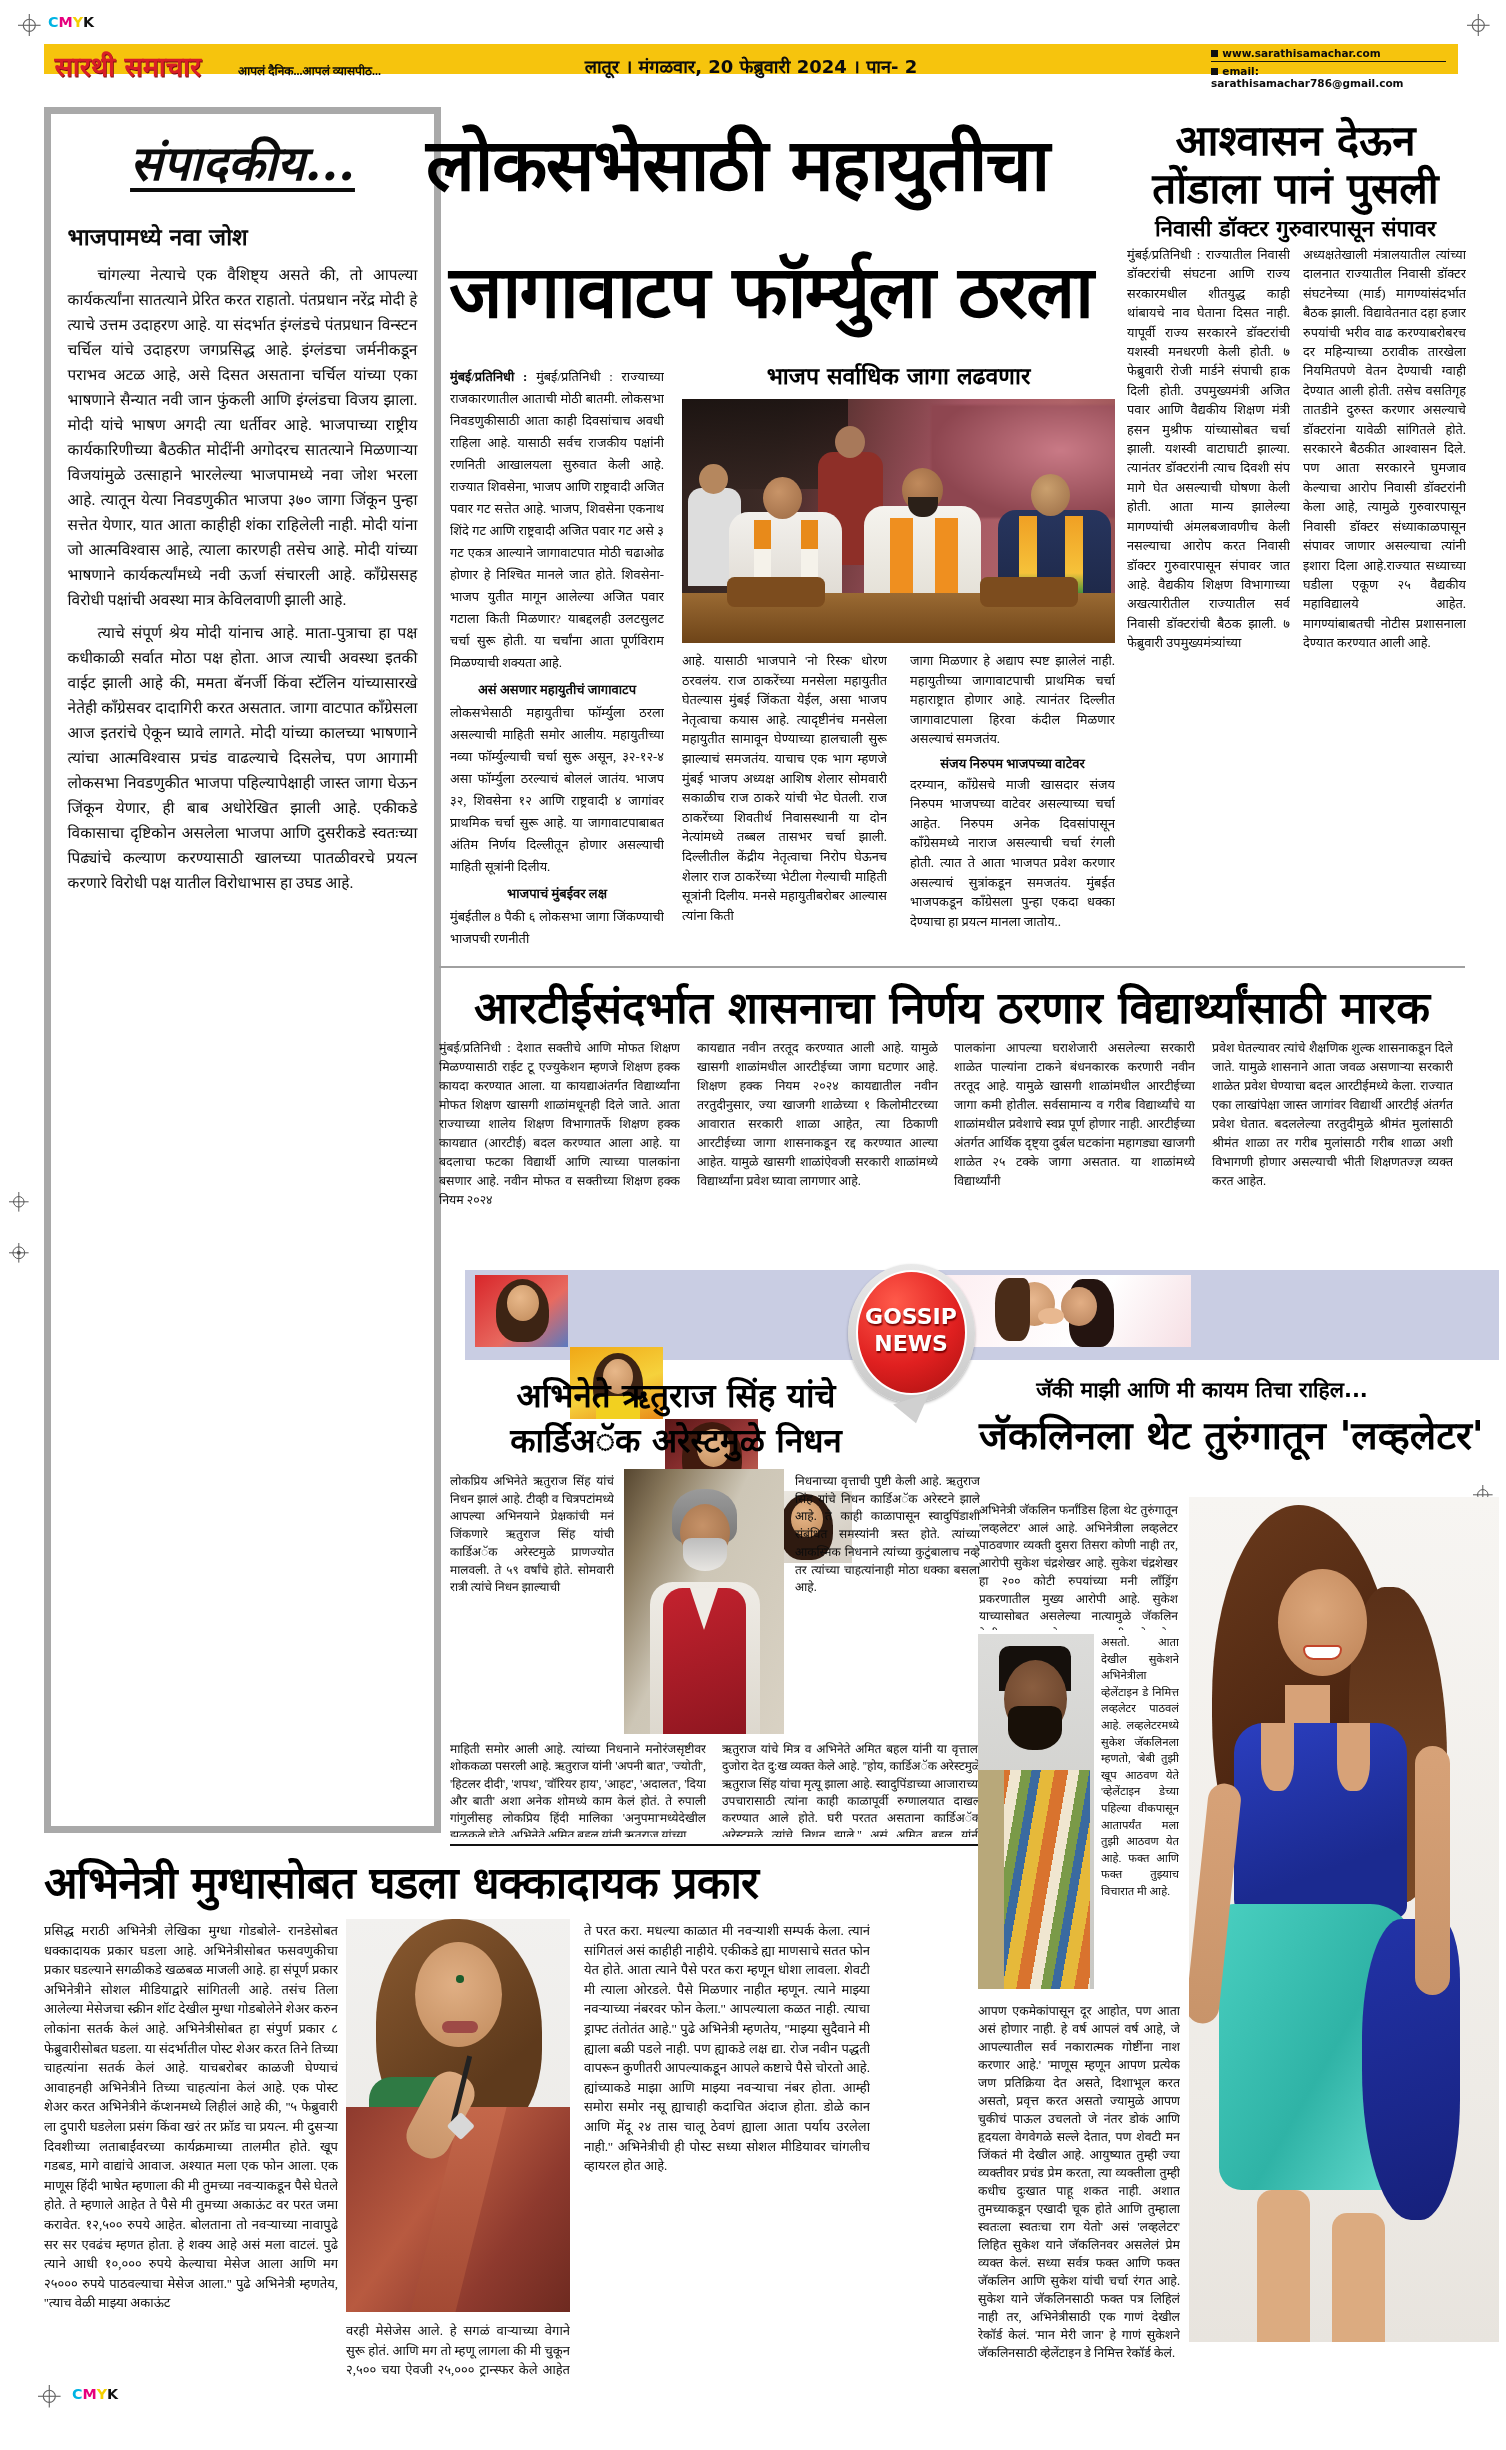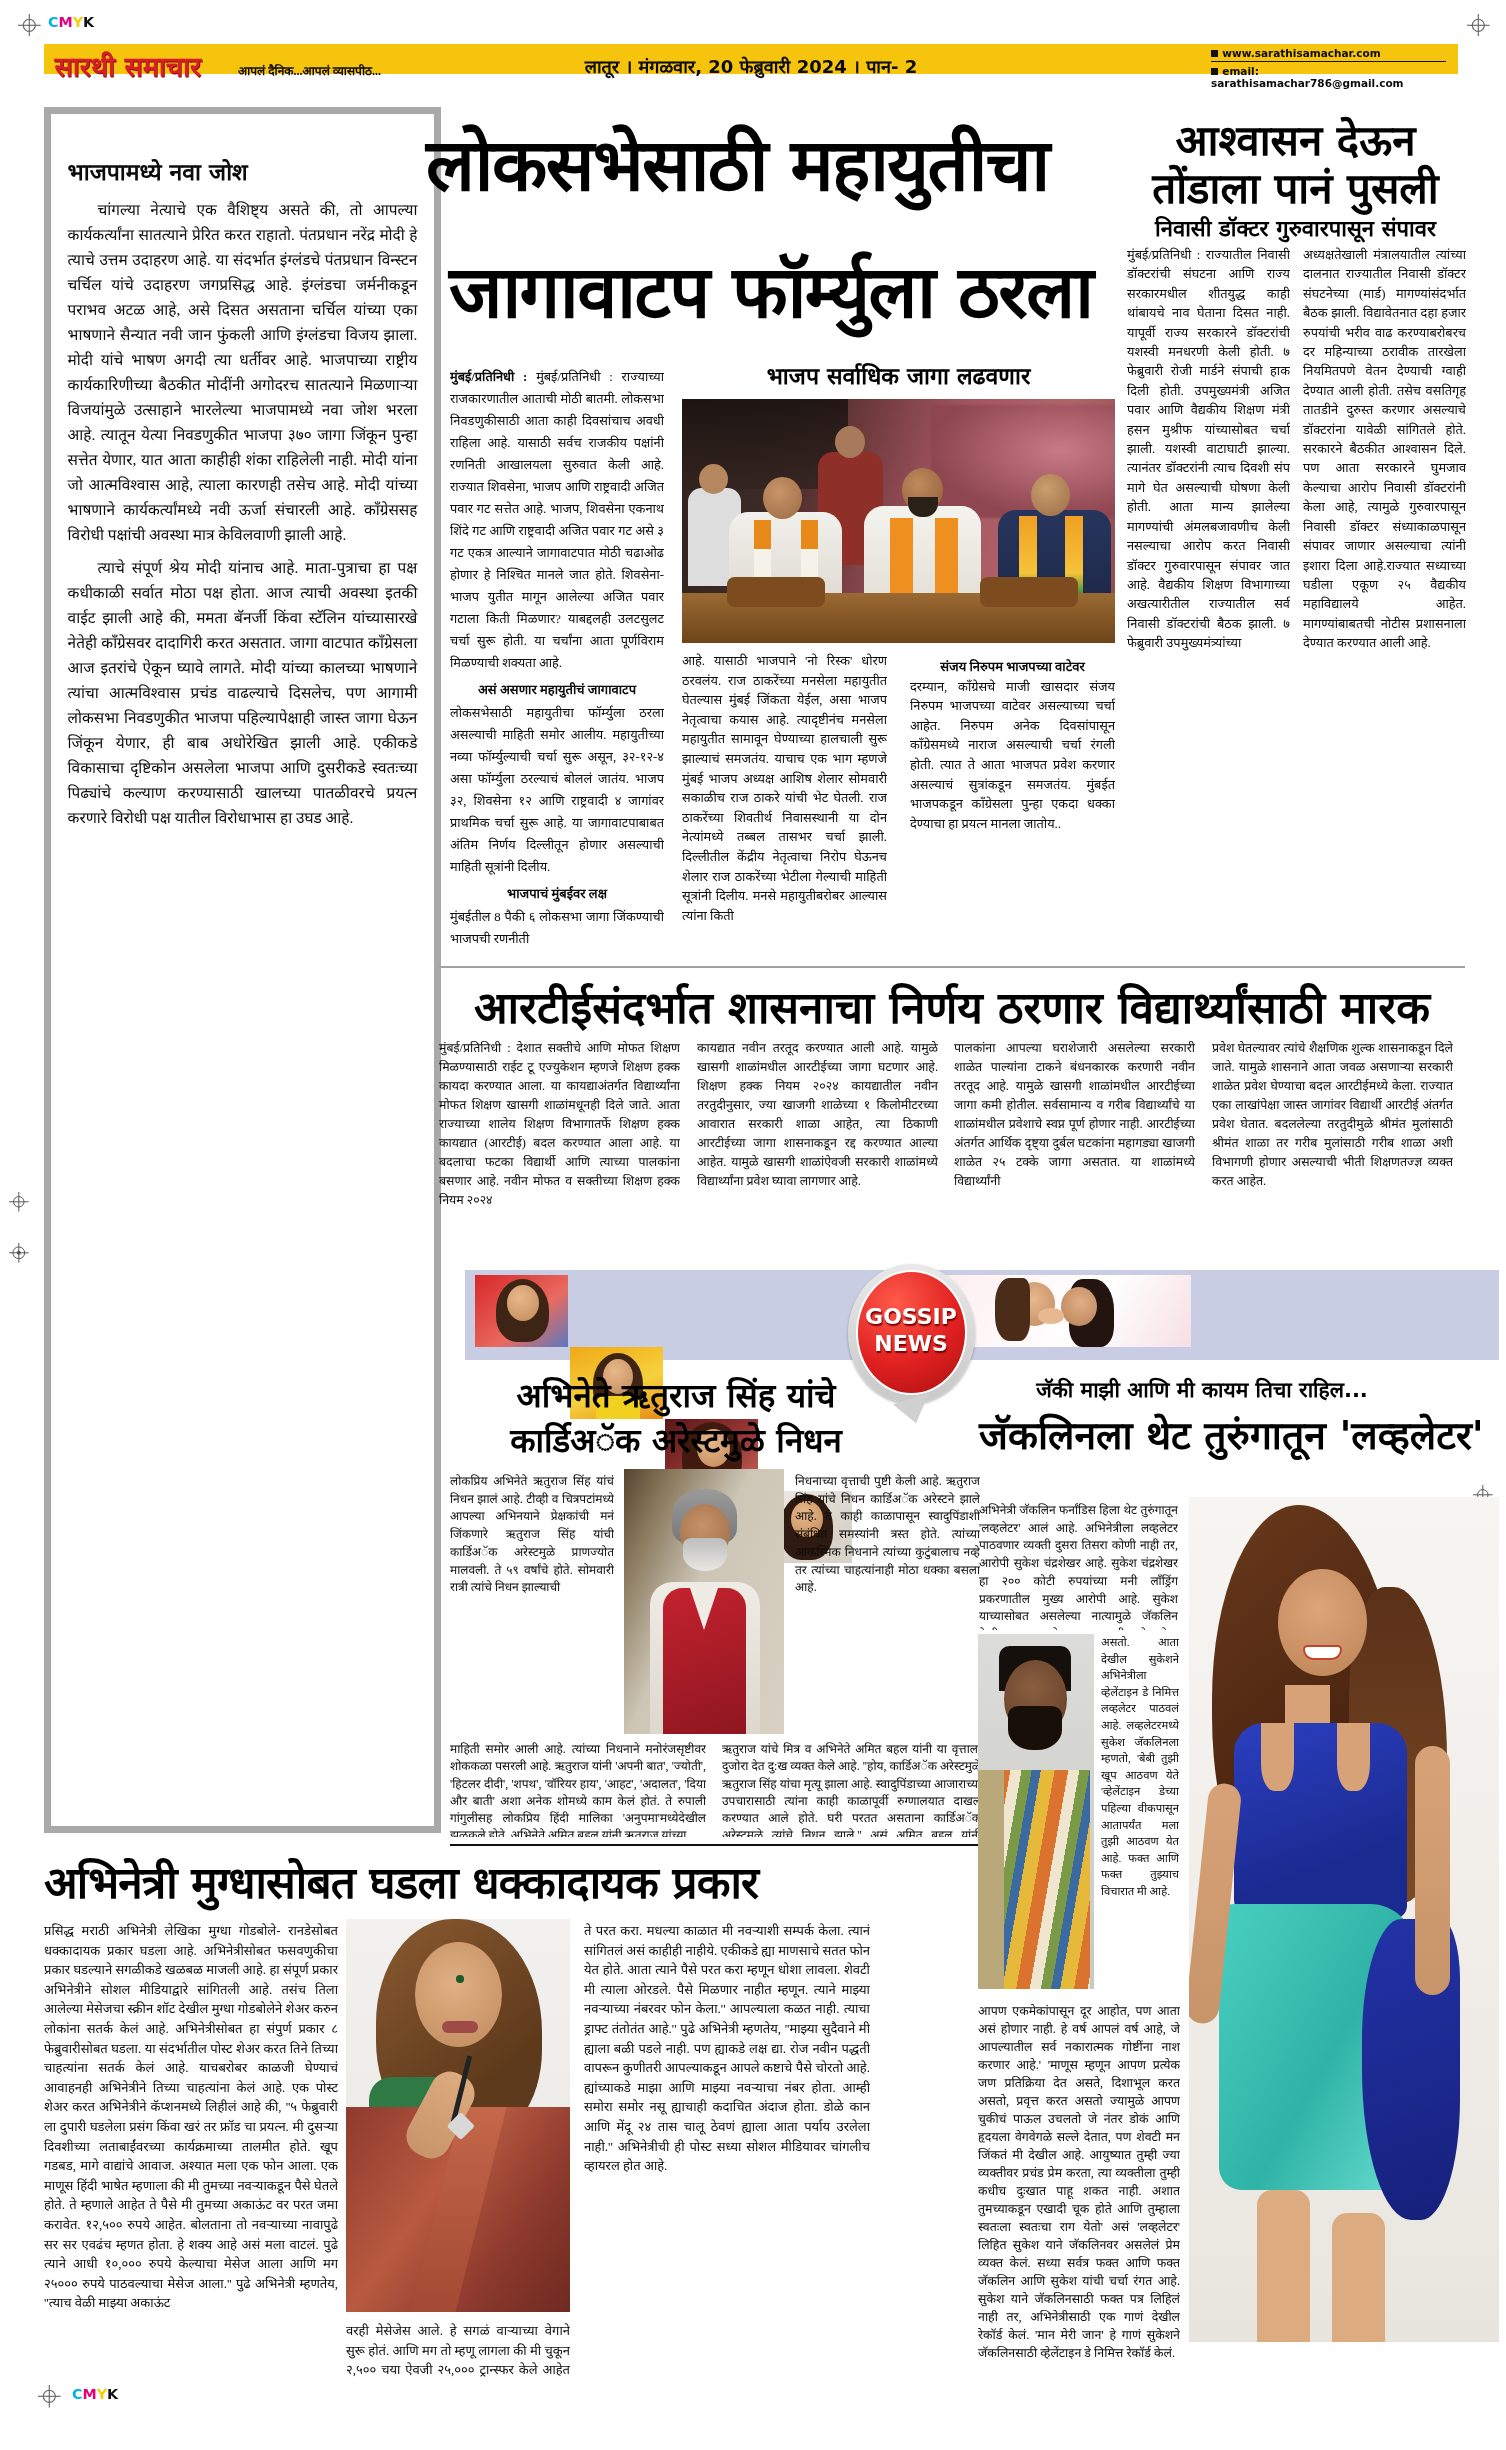--- a/index.html
+++ b/index.html
@@ -85,20 +85,21 @@
   <div class="abs nowrap" style="left:10.5px;top:3px;font-family:'DejaVu Serif','Liberation Serif',serif;font-weight:900;font-size:27px;color:var(--masthead-title,#d91e26);text-shadow:0.8px 0.8px 0 #7a0d10">सारथी समाचार</div>
   <div class="abs nowrap" style="left:194px;top:18px;font-size:12px;font-weight:bold">आपलं दैनिक...आपलं व्यासपीठ...</div>
   <div class="abs nowrap" style="left:50%;top:9.8px;transform:translateX(-50%);font-size:18px;font-weight:900;font-family:'DejaVu Sans',sans-serif">लातूर । मंगळवार, 20 फेब्रुवारी 2024 । पान- 2</div>
   <div class="abs" style="right:12px;top:3px;width:235px;font-size:10.5px;font-weight:bold;font-family:'DejaVu Sans',sans-serif">
     <div style="border-bottom:1.5px solid #111;padding-bottom:2.3px"><span class="mast-bullet"></span><span>www.sarathisamachar.com</span></div>
     <div style="padding-top:2.3px"><span class="mast-bullet"></span><span>email: sarathisamachar786@gmail.com</span></div>
   </div>
 </div>
 
 <div class="abs" style="left:44px;top:107px;width:397px;height:1726px;border:7.5px solid var(--editorial-border,#a9a9a9);padding:15px 16.6px;background:#fff">
+  <div class="center" style="font-family:'DejaVu Serif',serif;font-style:italic;font-weight:900;font-size:48px;text-decoration:underline;text-underline-offset:7.5px">संपादकीय...</div>
   <div style="font-family:'DejaVu Sans',sans-serif;font-weight:900;font-size:23px;margin-top:25.6px">भाजपामध्ये नवा जोश</div>
   <p class="j" style="font-size:15.4px;line-height:25px;margin-top:10.5px;text-indent:30px">चांगल्या नेत्याचे एक वैशिष्ट्य असते की, तो आपल्या कार्यकर्त्यांना सातत्याने प्रेरित करत राहातो. पंतप्रधान नरेंद्र मोदी हे त्याचे उत्तम उदाहरण आहे. या संदर्भात इंग्लंडचे पंतप्रधान विन्स्टन चर्चिल यांचे उदाहरण जगप्रसिद्ध आहे. इंग्लंडचा जर्मनीकडून पराभव अटळ आहे, असे दिसत असताना चर्चिल यांच्या एका भाषणाने सैन्यात नवी जान फुंकली आणि इंग्लंडचा विजय झाला. मोदी यांचे भाषण अगदी त्या धर्तीवर आहे. भाजपाच्या राष्ट्रीय कार्यकारिणीच्या बैठकीत मोदींनी अगोदरच सातत्याने मिळणाऱ्या विजयांमुळे उत्साहाने भारलेल्या भाजपामध्ये नवा जोश भरला आहे. त्यातून येत्या निवडणुकीत भाजपा ३७० जागा जिंकून पुन्हा सत्तेत येणार, यात आता काहीही शंका राहिलेली नाही. मोदी यांना जो आत्मविश्वास आहे, त्याला कारणही तसेच आहे. मोदी यांच्या भाषणाने कार्यकर्त्यांमध्ये नवी ऊर्जा संचारली आहे. काँग्रेससह विरोधी पक्षांची अवस्था मात्र केविलवाणी झाली आहे.</p>
   <p class="j" style="font-size:15.4px;line-height:25px;margin-top:7.5px;text-indent:30px">त्याचे संपूर्ण श्रेय मोदी यांनाच आहे. माता-पुत्राचा हा पक्ष कधीकाळी सर्वात मोठा पक्ष होता. आज त्याची अवस्था इतकी वाईट झाली आहे की, ममता बॅनर्जी किंवा स्टॅलिन यांच्यासारखे नेतेही काँग्रेसवर दादागिरी करत असतात. जागा वाटपात काँग्रेसला आज इतरांचे ऐकून घ्यावे लागते. मोदी यांच्या कालच्या भाषणाने त्यांचा आत्मविश्वास प्रचंड वाढल्याचे दिसलेच, पण आगामी लोकसभा निवडणुकीत भाजपा पहिल्यापेक्षाही जास्त जागा घेऊन जिंकून येणार, ही बाब अधोरेखित झाली आहे. एकीकडे विकासाचा दृष्टिकोन असलेला भाजपा आणि दुसरीकडे स्वतःच्या पिढ्यांचे कल्याण करण्यासाठी खालच्या पातळीवरचे प्रयत्न करणारे विरोधी पक्ष यातील विरोधाभास हा उघड आहे.</p>
 </div>
 
 <div class="abs hv nowrap" style="left:426px;top:113px;font-size:72px;letter-spacing:-1.5px">लोकसभेसाठी महायुतीचा</div>
 <div class="abs hv nowrap" style="left:449px;top:240px;font-size:72px;letter-spacing:-1.5px">जागावाटप फॉर्म्युला ठरला</div>
 <div class="abs hv center" style="left:682px;top:359px;width:433px;font-size:23px">भाजप सर्वाधिक जागा लढवणार</div>
 
 <div class="photo" style="left:682px;top:399px;width:433px;height:244px;background:linear-gradient(105deg,#2e211d 0%,#3c2a26 22%,#6e3a3c 38%,#a35562 58%,#b06468 78%,#8e4a4a 100%)">
@@ -134,20 +135,21 @@
 
 <div class="abs bt j" style="left:450px;top:366px;width:214px;height:577px;font-size:12.8px;line-height:22px">
   <span style="font-weight:bold">मुंबई/प्रतिनिधी :</span> <span>मुंबई/प्रतिनिधी : राज्याच्या राजकारणातील आताची मोठी बातमी. लोकसभा निवडणुकीसाठी आता काही दिवसांचाच अवधी राहिला आहे. यासाठी सर्वच राजकीय पक्षांनी रणनिती आखालयला सुरुवात केली आहे. राज्यात शिवसेना, भाजप आणि राष्ट्रवादी अजित पवार गट सत्तेत आहे. भाजप, शिवसेना एकनाथ शिंदे गट आणि राष्ट्रवादी अजित पवार गट असे ३ गट एकत्र आल्याने जागावाटपात मोठी चढाओढ होणार हे निश्चित मानले जात होते. शिवसेना-भाजप युतीत मागून आलेल्या अजित पवार गटाला किती मिळणार? याबद्दलही उलटसुलट चर्चा सुरू होती. या चर्चांना आता पूर्णविराम मिळण्याची शक्यता आहे.</span>
   <div class="crosshead">असं असणार महायुतीचं जागावाटप</div>
   <span>लोकसभेसाठी महायुतीचा फॉर्म्युला ठरला असल्याची माहिती समोर आलीय. महायुतीच्या नव्या फॉर्म्युल्याची चर्चा सुरू असून, ३२-१२-४ असा फॉर्म्युला ठरल्याचं बोललं जातंय. भाजप ३२, शिवसेना १२ आणि राष्ट्रवादी ४ जागांवर प्राथमिक चर्चा सुरू आहे. या जागावाटपाबाबत अंतिम निर्णय दिल्लीतून होणार असल्याची माहिती सूत्रांनी दिलीय.</span>
   <div class="crosshead">भाजपाचं मुंबईवर लक्ष</div>
   <span>मुंबईतील 8 पैकी ६ लोकसभा जागा जिंकण्याची भाजपची रणनीती</span>
 </div>
 <div class="abs bt j" style="left:682px;top:652px;width:205px;height:291px;font-size:12.8px;line-height:19.6px">आहे. यासाठी भाजपाने 'नो रिस्क' धोरण ठरवलंय. राज ठाकरेंच्या मनसेला महायुतीत घेतल्यास मुंबई जिंकता येईल, असा भाजप नेतृत्वाचा कयास आहे. त्यादृष्टीनंच मनसेला महायुतीत सामावून घेण्याच्या हालचाली सुरू झाल्याचं समजतंय. याचाच एक भाग म्हणजे मुंबई भाजप अध्यक्ष आशिष शेलार सोमवारी सकाळीच राज ठाकरे यांची भेट घेतली. राज ठाकरेंच्या शिवतीर्थ निवासस्थानी या दोन नेत्यांमध्ये तब्बल तासभर चर्चा झाली. दिल्लीतील केंद्रीय नेतृत्वाचा निरोप घेऊनच शेलार राज ठाकरेंच्या भेटीला गेल्याची माहिती सूत्रांनी दिलीय. मनसे महायुतीबरोबर आल्यास त्यांना किती</div>
 <div class="abs bt j" style="left:910px;top:652px;width:205px;height:291px;font-size:12.8px;line-height:19.6px">
+  <span>जागा मिळणार हे अद्याप स्पष्ट झालेलं नाही. महायुतीच्या जागावाटपाची प्राथमिक चर्चा महाराष्ट्रात होणार आहे. त्यानंतर दिल्लीत जागावाटपाला हिरवा कंदील मिळणार असल्याचं समजतंय.</span>
   <div class="crosshead">संजय निरुपम भाजपच्या वाटेवर</div>
   <span>दरम्यान, काँग्रेसचे माजी खासदार संजय निरुपम भाजपच्या वाटेवर असल्याच्या चर्चा आहेत. निरुपम अनेक दिवसांपासून काँग्रेसमध्ये नाराज असल्याची चर्चा रंगली होती. त्यात ते आता भाजपत प्रवेश करणार असल्याचं सुत्रांकडून समजतंय. मुंबईत भाजपकडून काँग्रेसला पुन्हा एकदा धक्का देण्याचा हा प्रयत्न मानला जातोय..</span>
 </div>
 
 <div class="abs hv center nowrap" style="left:1126px;top:110px;width:339px;font-size:42px">आश्वासन देऊन</div>
 <div class="abs hv center nowrap" style="left:1126px;top:158px;width:339px;font-size:42px">तोंडाला पानं पुसली</div>
 <div class="abs hv center nowrap" style="left:1126px;top:212px;width:339px;font-size:22px">निवासी डॉक्टर गुरुवारपासून संपावर</div>
 <div class="abs bt j" style="left:1127px;top:246px;width:163px;height:696px;font-size:12.8px;line-height:19.4px">मुंबई/प्रतिनिधी : राज्यातील निवासी डॉक्टरांची संघटना आणि राज्य सरकारमधील शीतयुद्ध काही थांबायचे नाव घेताना दिसत नाही. यापूर्वी राज्य सरकारने डॉक्टरांची यशस्वी मनधरणी केली होती. ७ फेब्रुवारी रोजी मार्डने संपाची हाक दिली होती. उपमुख्यमंत्री अजित पवार आणि वैद्यकीय शिक्षण मंत्री हसन मुश्रीफ यांच्यासोबत चर्चा झाली. यशस्वी वाटाघाटी झाल्या. त्यानंतर डॉक्टरांनी त्याच दिवशी संप मागे घेत असल्याची घोषणा केली होती. आता मान्य झालेल्या मागण्यांची अंमलबजावणीच केली नसल्याचा आरोप करत निवासी डॉक्टर गुरुवारपासून संपावर जात आहे. वैद्यकीय शिक्षण विभागाच्या अखत्यारीतील राज्यातील सर्व निवासी डॉक्टरांची बैठक झाली. ७ फेब्रुवारी उपमुख्यमंत्र्यांच्या</div>
 <div class="abs bt j" style="left:1303px;top:246px;width:163px;height:696px;font-size:12.8px;line-height:19.4px">अध्यक्षतेखाली मंत्रालयातील त्यांच्या दालनात राज्यातील निवासी डॉक्टर संघटनेच्या (मार्ड) मागण्यांसंदर्भात बैठक झाली. विद्यावेतनात दहा हजार रुपयांची भरीव वाढ करण्याबरोबरच दर महिन्याच्या ठरावीक तारखेला नियमितपणे वेतन देण्याची ग्वाही देण्यात आली होती. तसेच वसतिगृह तातडीने दुरुस्त करणार असल्याचे डॉक्टरांना यावेळी सांगितले होते. सरकारने बैठकीत आश्वासन दिले. पण आता सरकारने घुमजाव केल्याचा आरोप निवासी डॉक्टरांनी केला आहे, त्यामुळे गुरुवारपासून निवासी डॉक्टर संध्याकाळपासून संपावर जाणार असल्याचा त्यांनी इशारा दिला आहे.राज्यात सध्याच्या घडीला एकूण २५ वैद्यकीय महाविद्यालये आहेत. मागण्यांबाबतची नोटीस प्रशासनाला देण्यात करण्यात आली आहे.</div>
 

